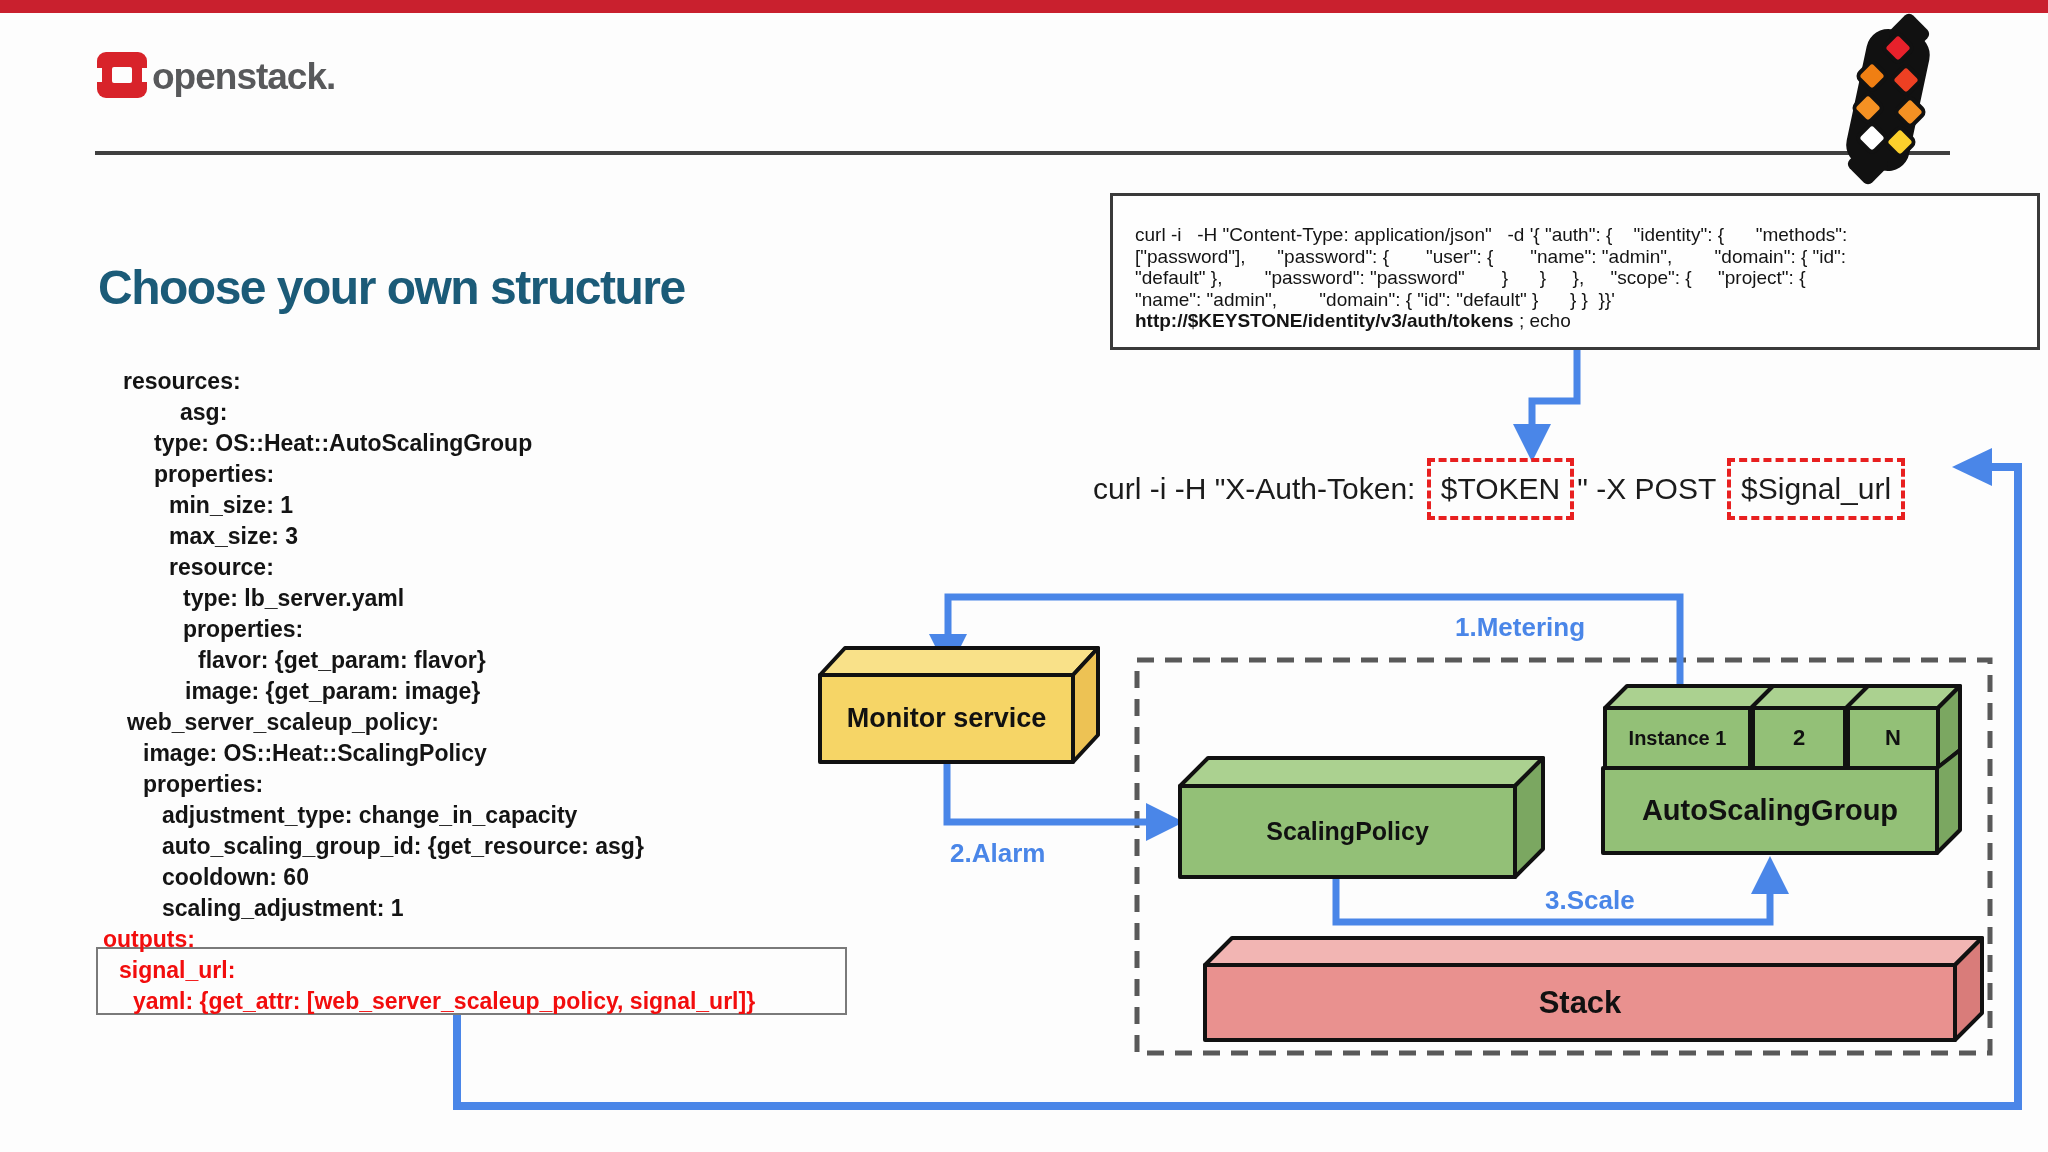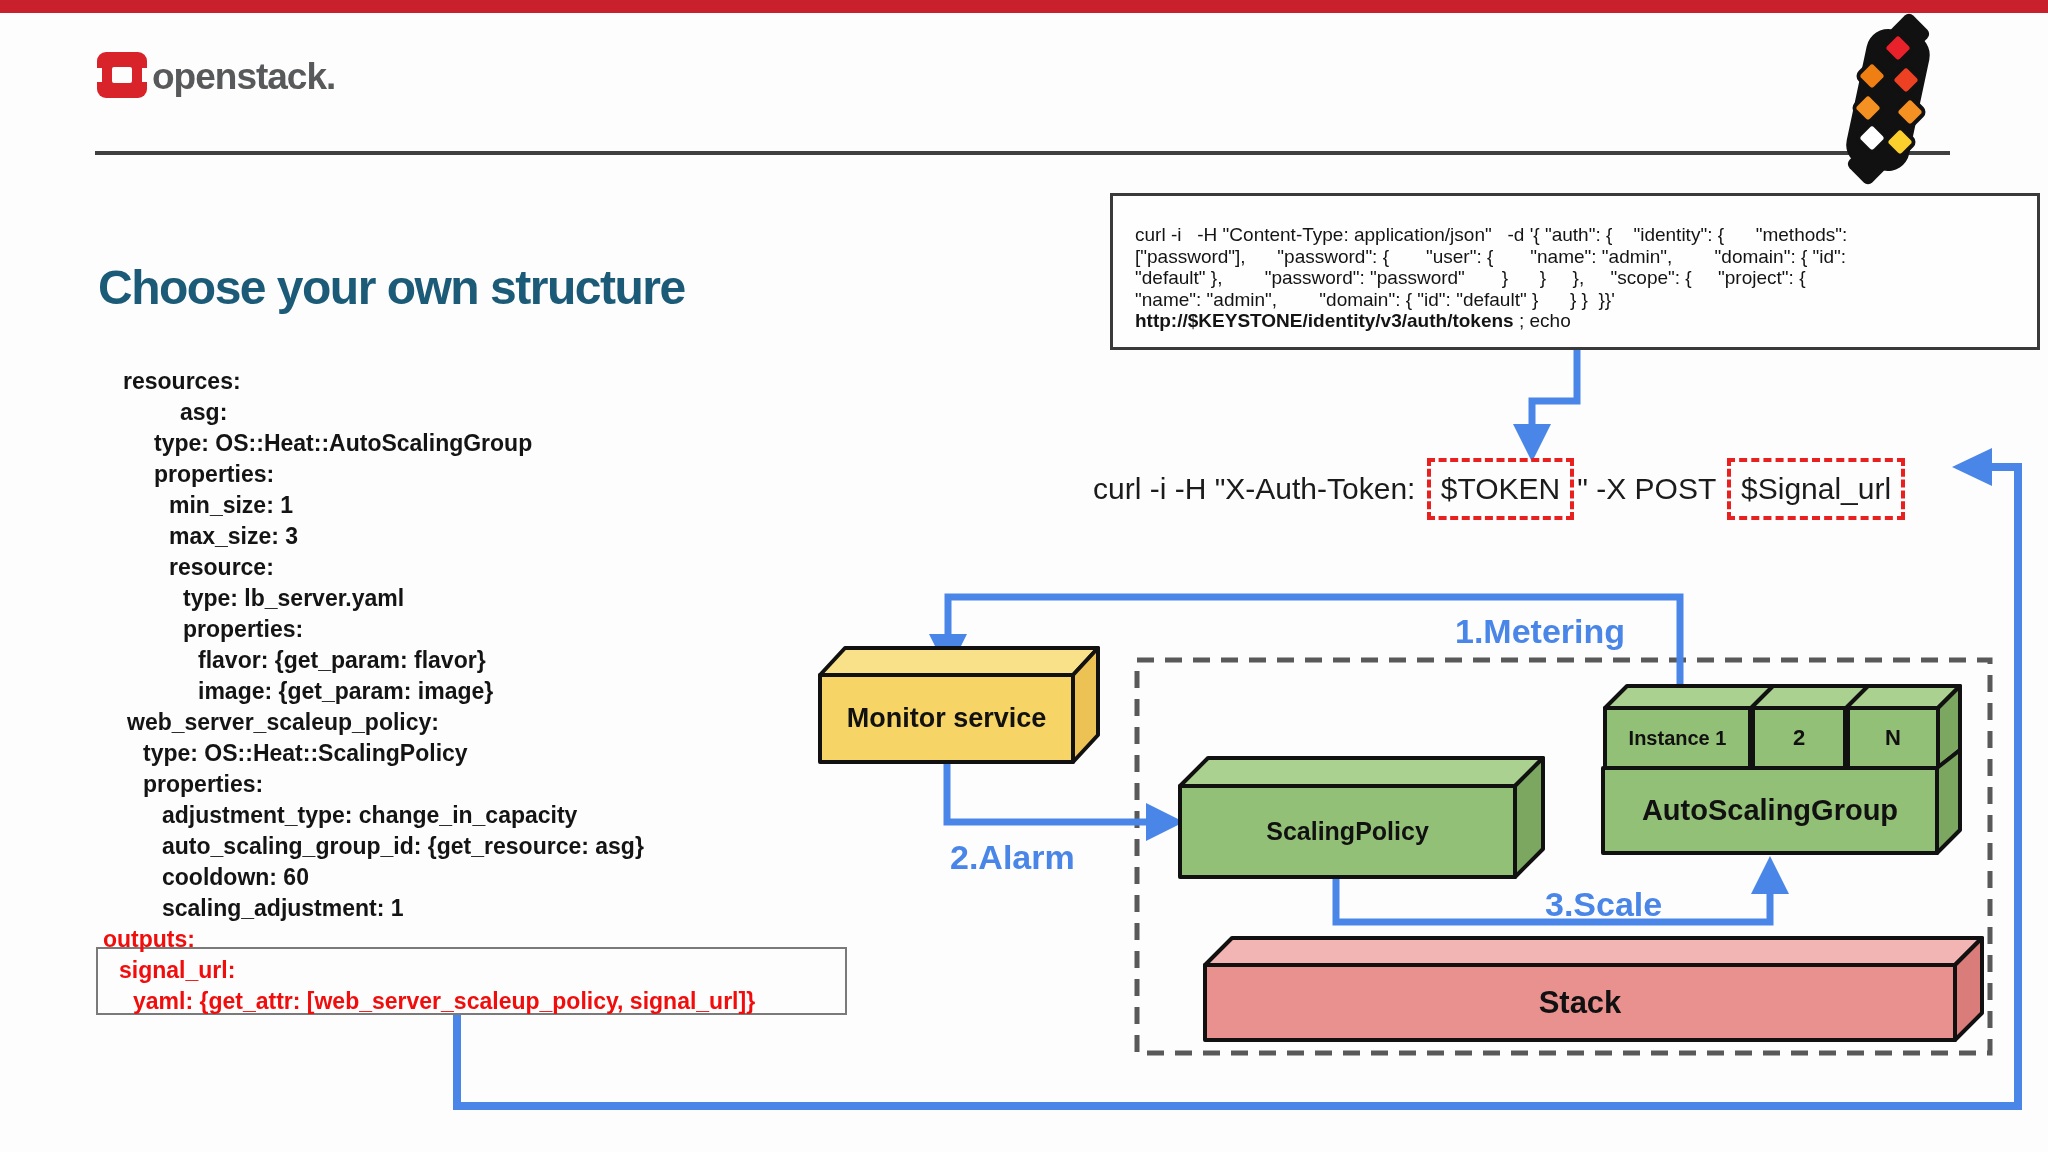--- a/index.html
+++ b/index.html
@@ -17,21 +17,21 @@
   #outputs-box{left:96px;top:947px;width:747px;height:64px;border:2px solid #7a7a7a;background:transparent;z-index:1;}
   
   #auth-box{left:1110px;top:193px;width:930px;height:157px;border:3px solid #3a3a3a;background:#fefefe;box-sizing:border-box;
             padding:28px 0 0 22px;z-index:2;}
   .auth-line{font-size:19px;line-height:21.5px;color:#141414;white-space:pre;}
   .auth-url{font-weight:bold;}
   
   #signal-command{left:1093px;top:458px;display:flex;align-items:center;font-size:30px;color:#1b1b1b;white-space:pre;z-index:2;}
   .dashed-box{border:4px dashed #e82020;padding:10px 10px;margin:0 3px;white-space:pre;}
   
-  .step-label{position:absolute;font-size:34px;font-weight:bold;color:#4a86e8;white-space:nowrap;z-index:2;}
+  .step-label{position:absolute;font-size:26px;font-weight:bold;color:#4a86e8;white-space:nowrap;z-index:2;}
   .node-label{position:absolute;display:flex;align-items:center;justify-content:center;text-align:center;
               font-weight:bold;color:#111;z-index:2;}
 </style>
 </head>
 <body>
 
 <div id="slide">
 
   <div id="topbar" class="abs" style="background:#c9202e;"></div>
 
@@ -119,23 +119,23 @@
       <div class="yaml-line" style="left: 123px; top: 366px;">resources:</div>
       <div class="yaml-line" style="left: 140px; top: 397px; margin-left: 40px;">asg:</div>
       <div class="yaml-line" style="left: 154px; top: 428px;">type: OS::Heat::AutoScalingGroup</div>
       <div class="yaml-line" style="left: 154px; top: 459px;">properties:</div>
       <div class="yaml-line" style="left: 169px; top: 490px;">min_size: 1</div>
       <div class="yaml-line" style="left: 169px; top: 521px;">max_size: 3</div>
       <div class="yaml-line" style="left: 169px; top: 552px;">resource:</div>
       <div class="yaml-line" style="left: 183px; top: 583px;">type: lb_server.yaml</div>
       <div class="yaml-line" style="left: 183px; top: 614px;">properties:</div>
       <div class="yaml-line" style="left: 198px; top: 645px;">flavor: {get_param: flavor}</div>
-      <div class="yaml-line" style="left: 198px; top: 676px; text-align: center;">image: {get_param: image}</div>
+      <div class="yaml-line" style="left: 185px; top: 676px; text-align: center;">image: {get_param: image}</div>
       <div class="yaml-line" style="left: 127px; top: 707px;">web_server_scaleup_policy:</div>
-      <div class="yaml-line" style="left: 143px; top: 738px;">type: OS::Heat::ScalingPolicy</div>
+      <div class="yaml-line" style="left: 143px; top: 738px;">image: OS::Heat::ScalingPolicy</div>
       <div class="yaml-line" style="left: 143px; top: 769px;">properties:</div>
       <div class="yaml-line" style="left: 162px; top: 800px;">adjustment_type: change_in_capacity</div>
       <div class="yaml-line" style="left: 162px; top: 831px;">auto_scaling_group_id: {get_resource: asg}</div>
       <div class="yaml-line" style="left: 162px; top: 862px;">cooldown: 60</div>
       <div class="yaml-line" style="left: 162px; top: 893px;">scaling_adjustment: 1</div>
       <div class="yaml-line red" style="left: 103px; top: 924px;">outputs:</div>
       <div class="yaml-line red" style="left: 119px; top: 955px;">signal_url:</div>
       <div class="yaml-line red" style="left: 133px; top: 986px;">yaml: {get_attr: [web_server_scaleup_policy, signal_url]}</div>
     </div>
   <div id="outputs-box" class="abs"></div>

